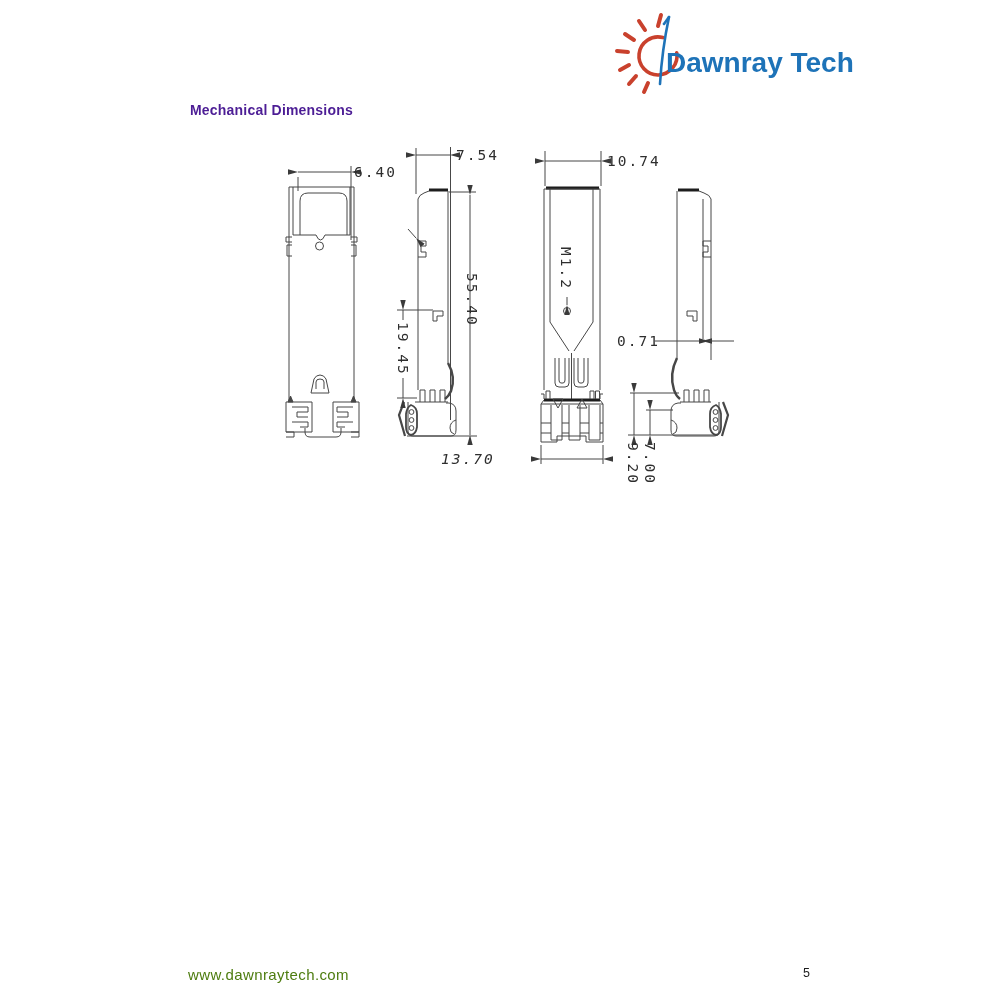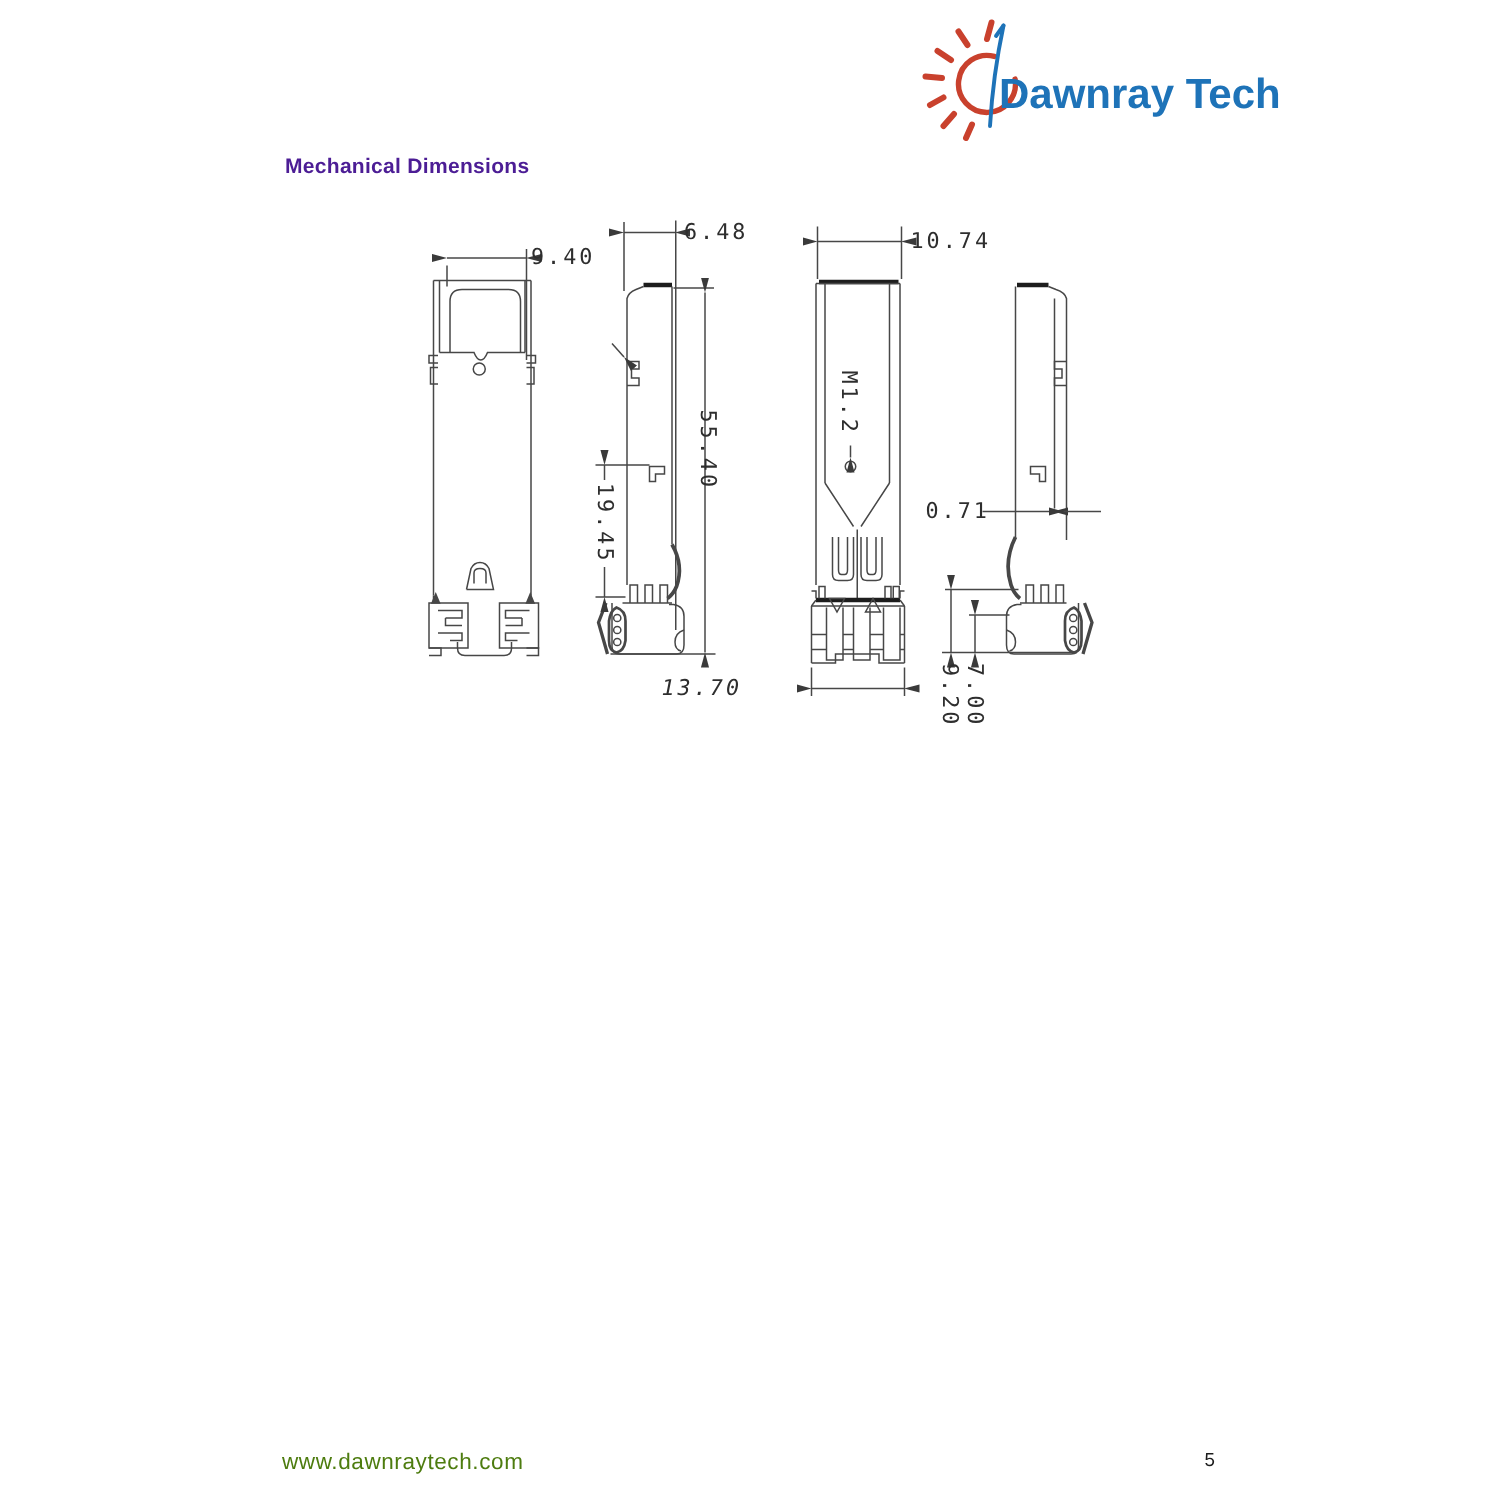--- a/index.html
+++ b/index.html
@@ -181,23 +181,23 @@
 
       <line x1="655" y1="341" x2="702" y2="341" marker-end="url(#arw)"></line>
       <line x1="734" y1="341" x2="709" y2="341" marker-end="url(#arw)"></line>
 
       <path d="M630,393 H679 M646,410 H673"></path>
       <line x1="634" y1="393" x2="634" y2="435" marker-start="url(#arw)" marker-end="url(#arw)"></line>
       <line x1="650" y1="410" x2="650" y2="435" marker-start="url(#arw)" marker-end="url(#arw)"></line>
     </g>
   </svg>
 
-  <span class="dim" style="left:354px;top:165px;">9.40</span>
-
-  <span class="dim" style="left:456px;top:148px;">6.48</span>
+  <span class="dim" style="left:354px;top:165px;">6.40</span>
+
+  <span class="dim" style="left:456px;top:148px;">7.54</span>
 
   <span class="dim vtext" style="left:464px;top:273px;">55.40</span>
 
   <span class="dim vtext" style="left:395px;top:322px;">19.45</span>
 
   <span class="dim" style="left:607px;top:154px;">10.74</span>
 
   <span class="dim vtext" style="left:558px;top:247px;">M1.2</span>
 
   <span class="dim" style="left:617px;top:334px;">0.71</span>

